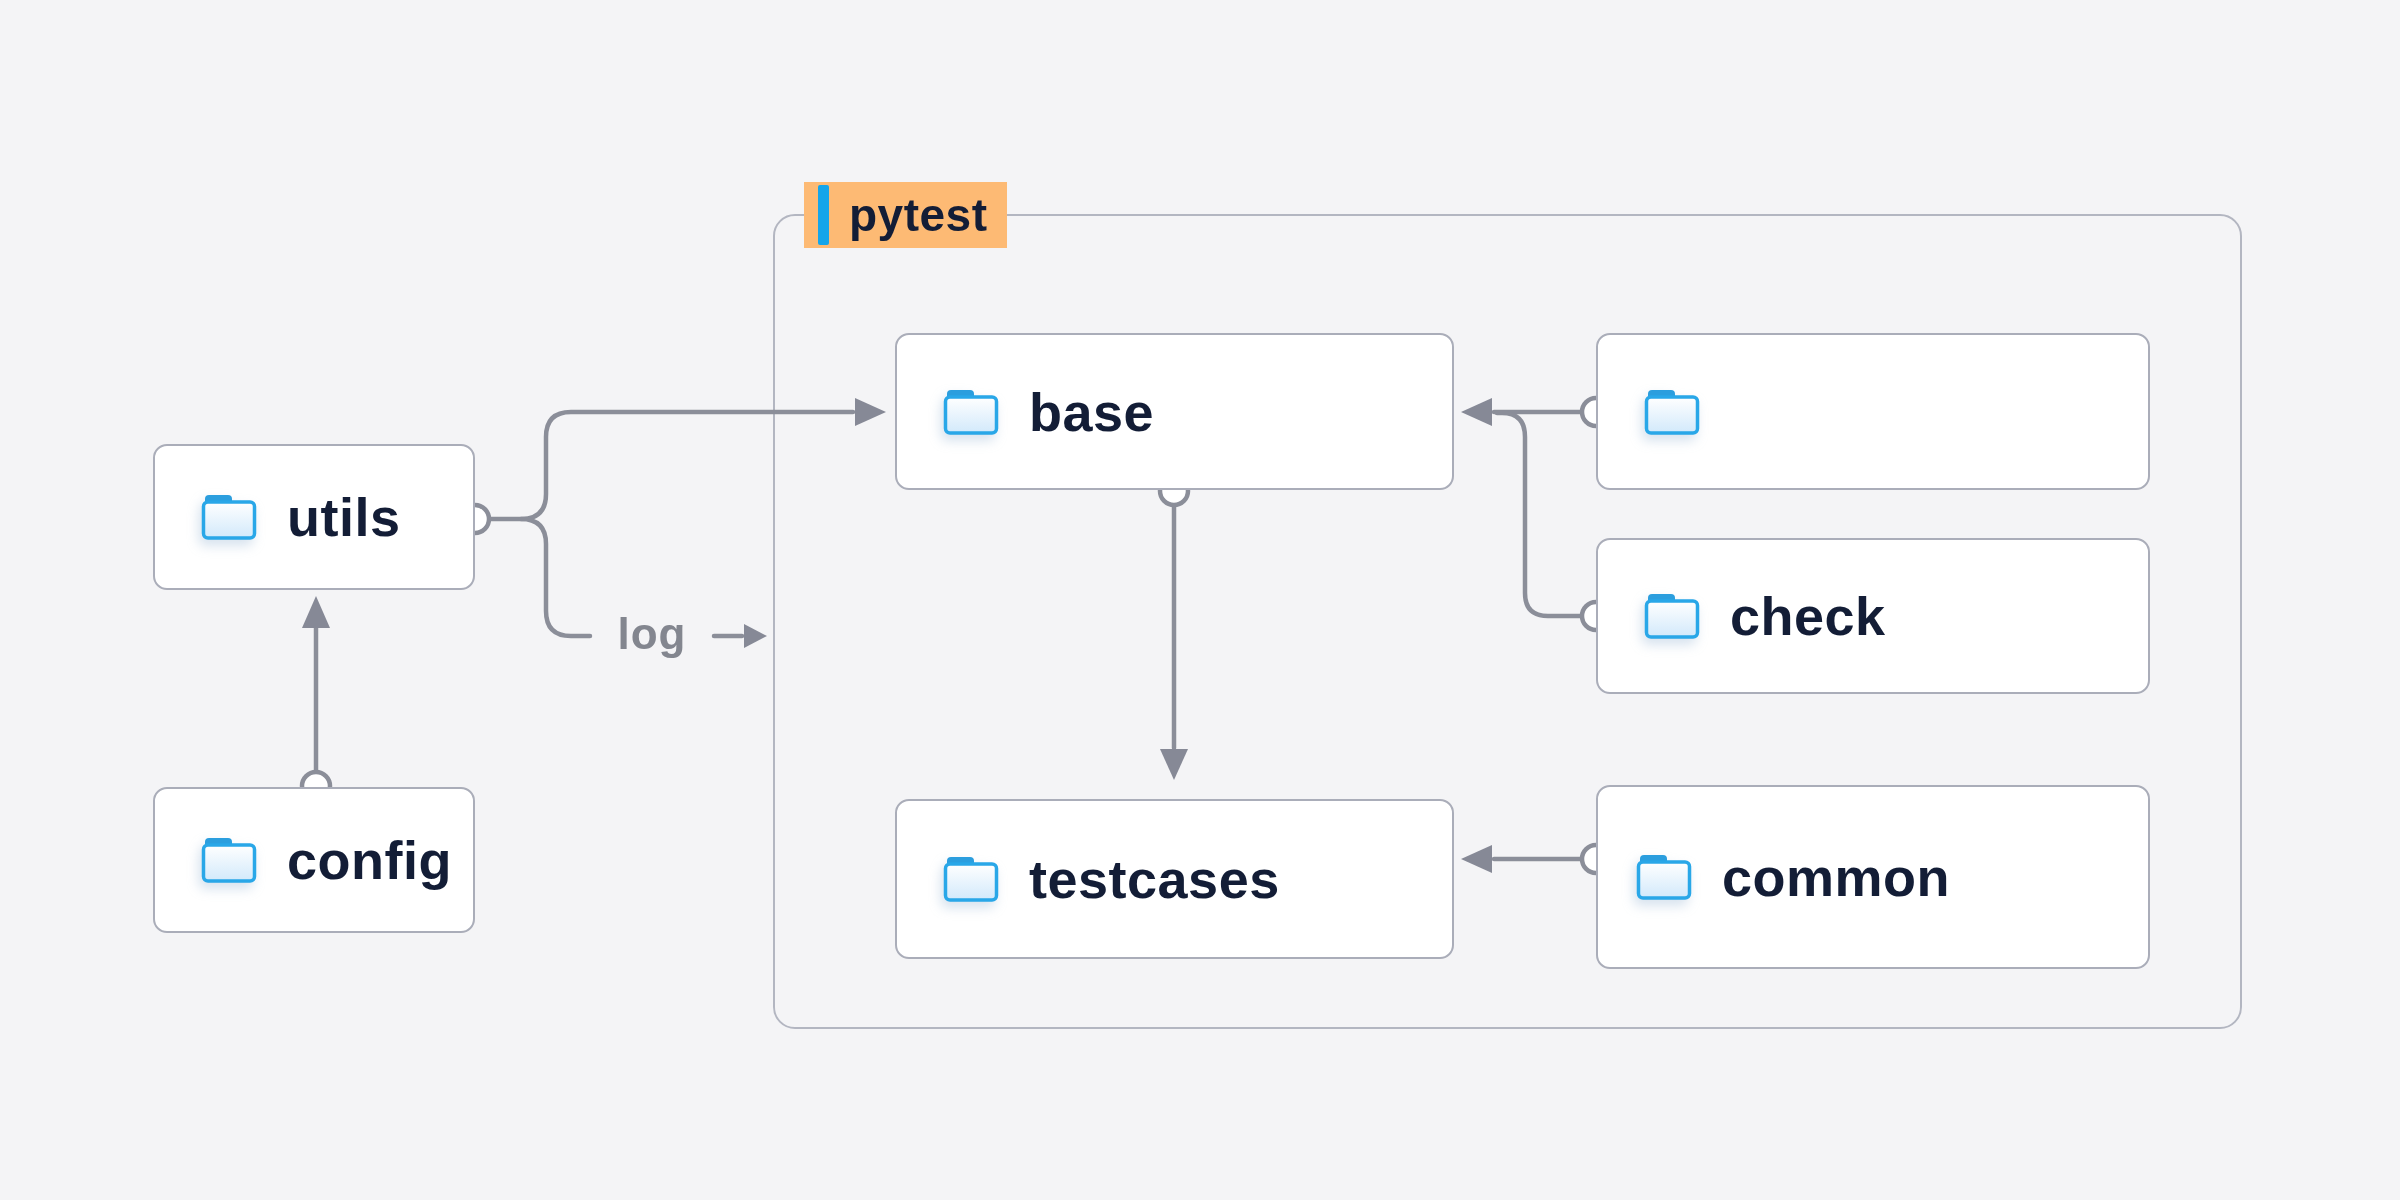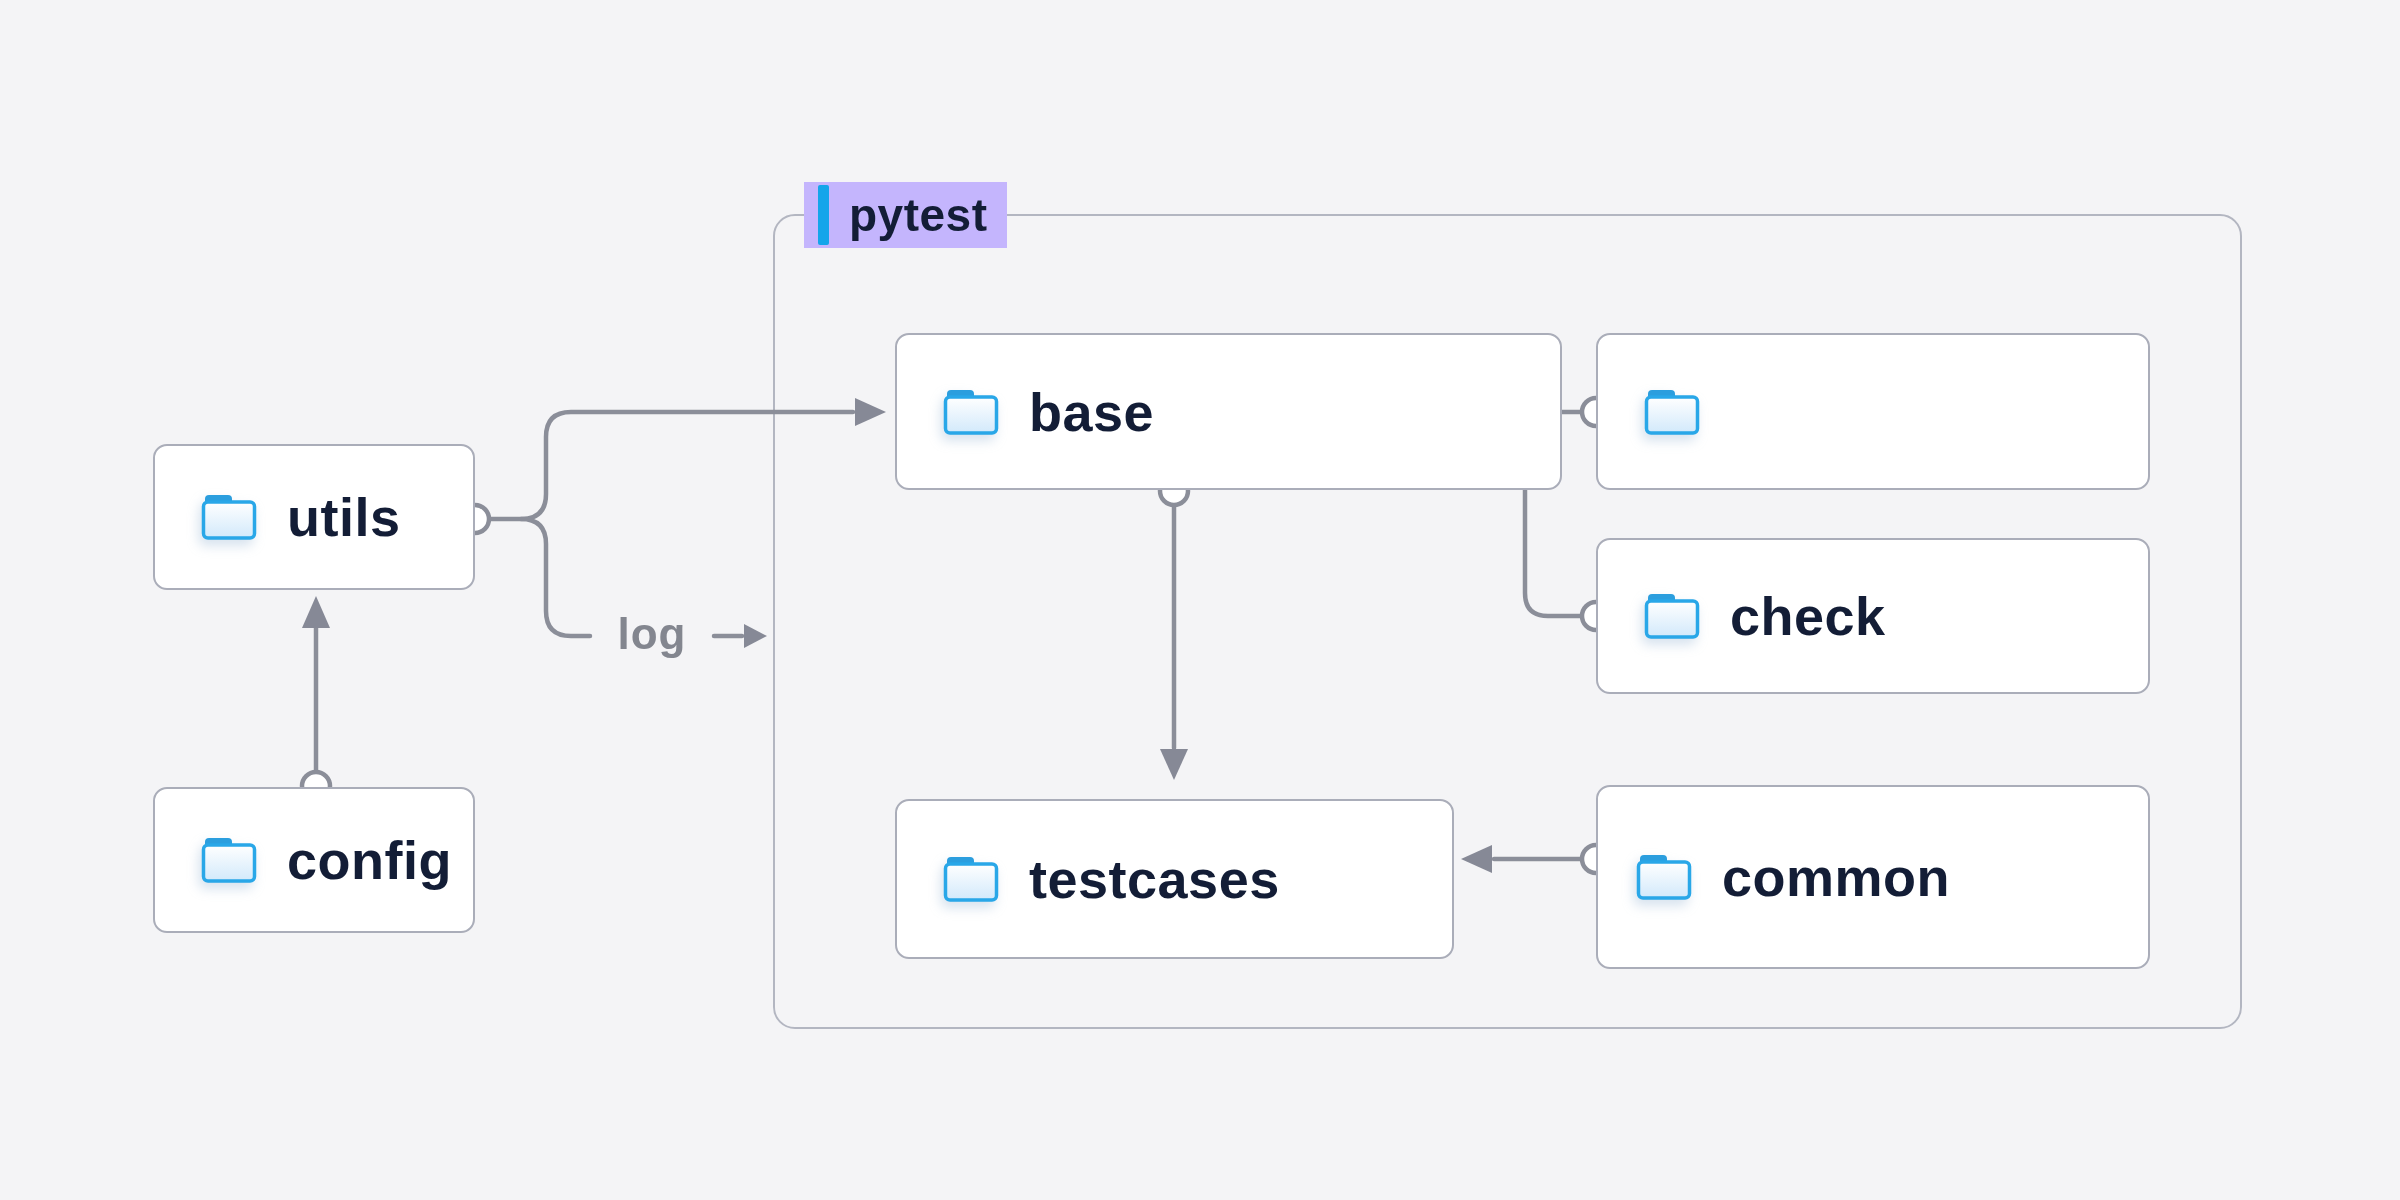--- a/index.html
+++ b/index.html
@@ -18,21 +18,21 @@
     position:absolute;
     left:773px;top:214px;width:1469px;height:815px;
     border:2.5px solid #b3b6c1;
     border-radius:22px;
     box-sizing:border-box;
   }
   .container-label{
     position:absolute;
     left:804px;top:182px;height:66px;
     display:flex;align-items:center;gap:20px;
-    background:#c4b5fd;
+    background:#fdba74;
     padding:0 20px 0 14px;
   }
   .container-label .bar{
     width:11px;height:60px;
     border-radius:2px;
   }
   .container-label .text{
     font-size:46px;font-weight:600;color:#131d36;
     letter-spacing:0.5px;
   }
@@ -51,21 +51,21 @@
     font-size:54px;font-weight:700;color:#131d36;
     letter-spacing:0.5px;
     white-space:nowrap;
   }
   .node .folder{
     flex:0 0 auto;
     filter:drop-shadow(-3px 6px 6px rgba(120,160,200,0.30));
   }
   #node-utils     {left:153px; top:444px; width:322px; height:146px;}
   #node-config    {left:153px; top:787px; width:322px; height:146px;}
-  #node-base      {left:895px; top:333px; width:667px; height:157px;}
+  #node-base      {left:895px; top:333px; width:559px; height:157px;}
   #node-pymilvus  {left:1596px;top:333px; width:554px; height:157px;}
   #node-check     {left:1596px;top:538px; width:554px; height:156px;border-radius:14px;}
   #node-testcases {left:895px; top:785px; width:559px; height:160px;margin-top:14px;}
   #node-common    {left:1596px;top:785px; width:554px; height:184px;padding-left:36px;}
   
   svg.edges{
     position:absolute;left:0;top:0;width:2400px;height:1200px;
     pointer-events:none;
   }
   .edge-label{

